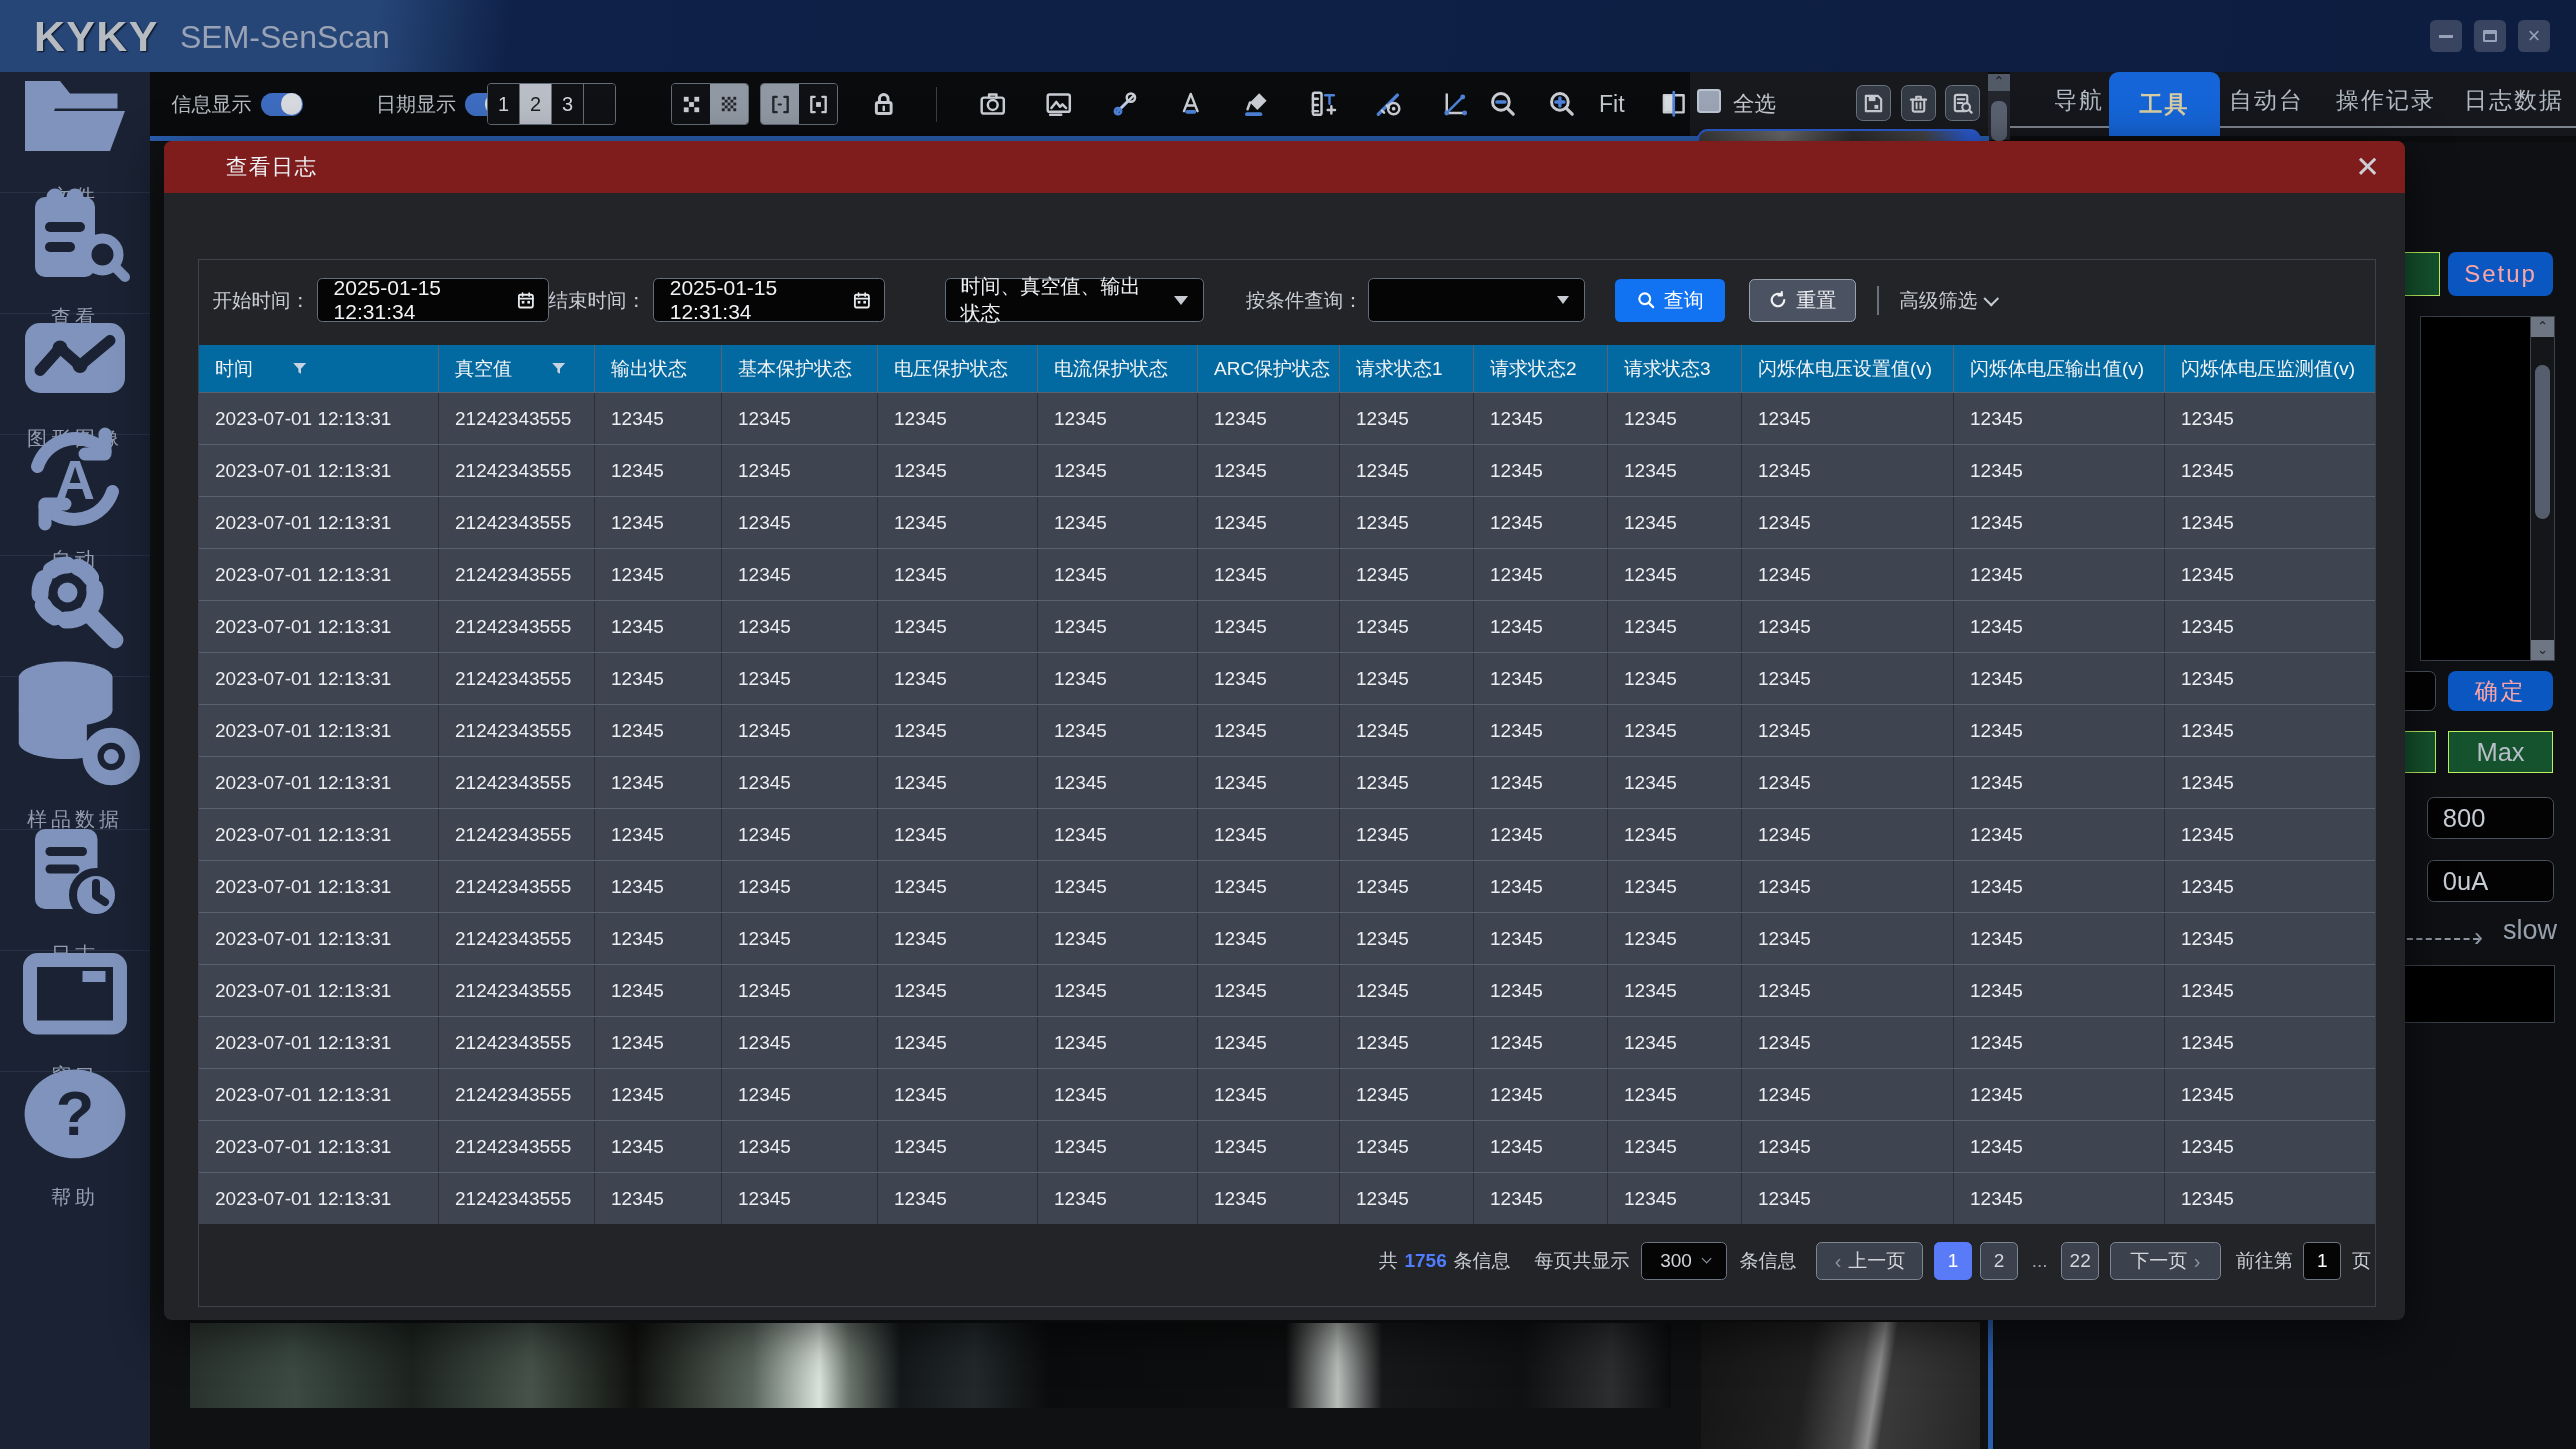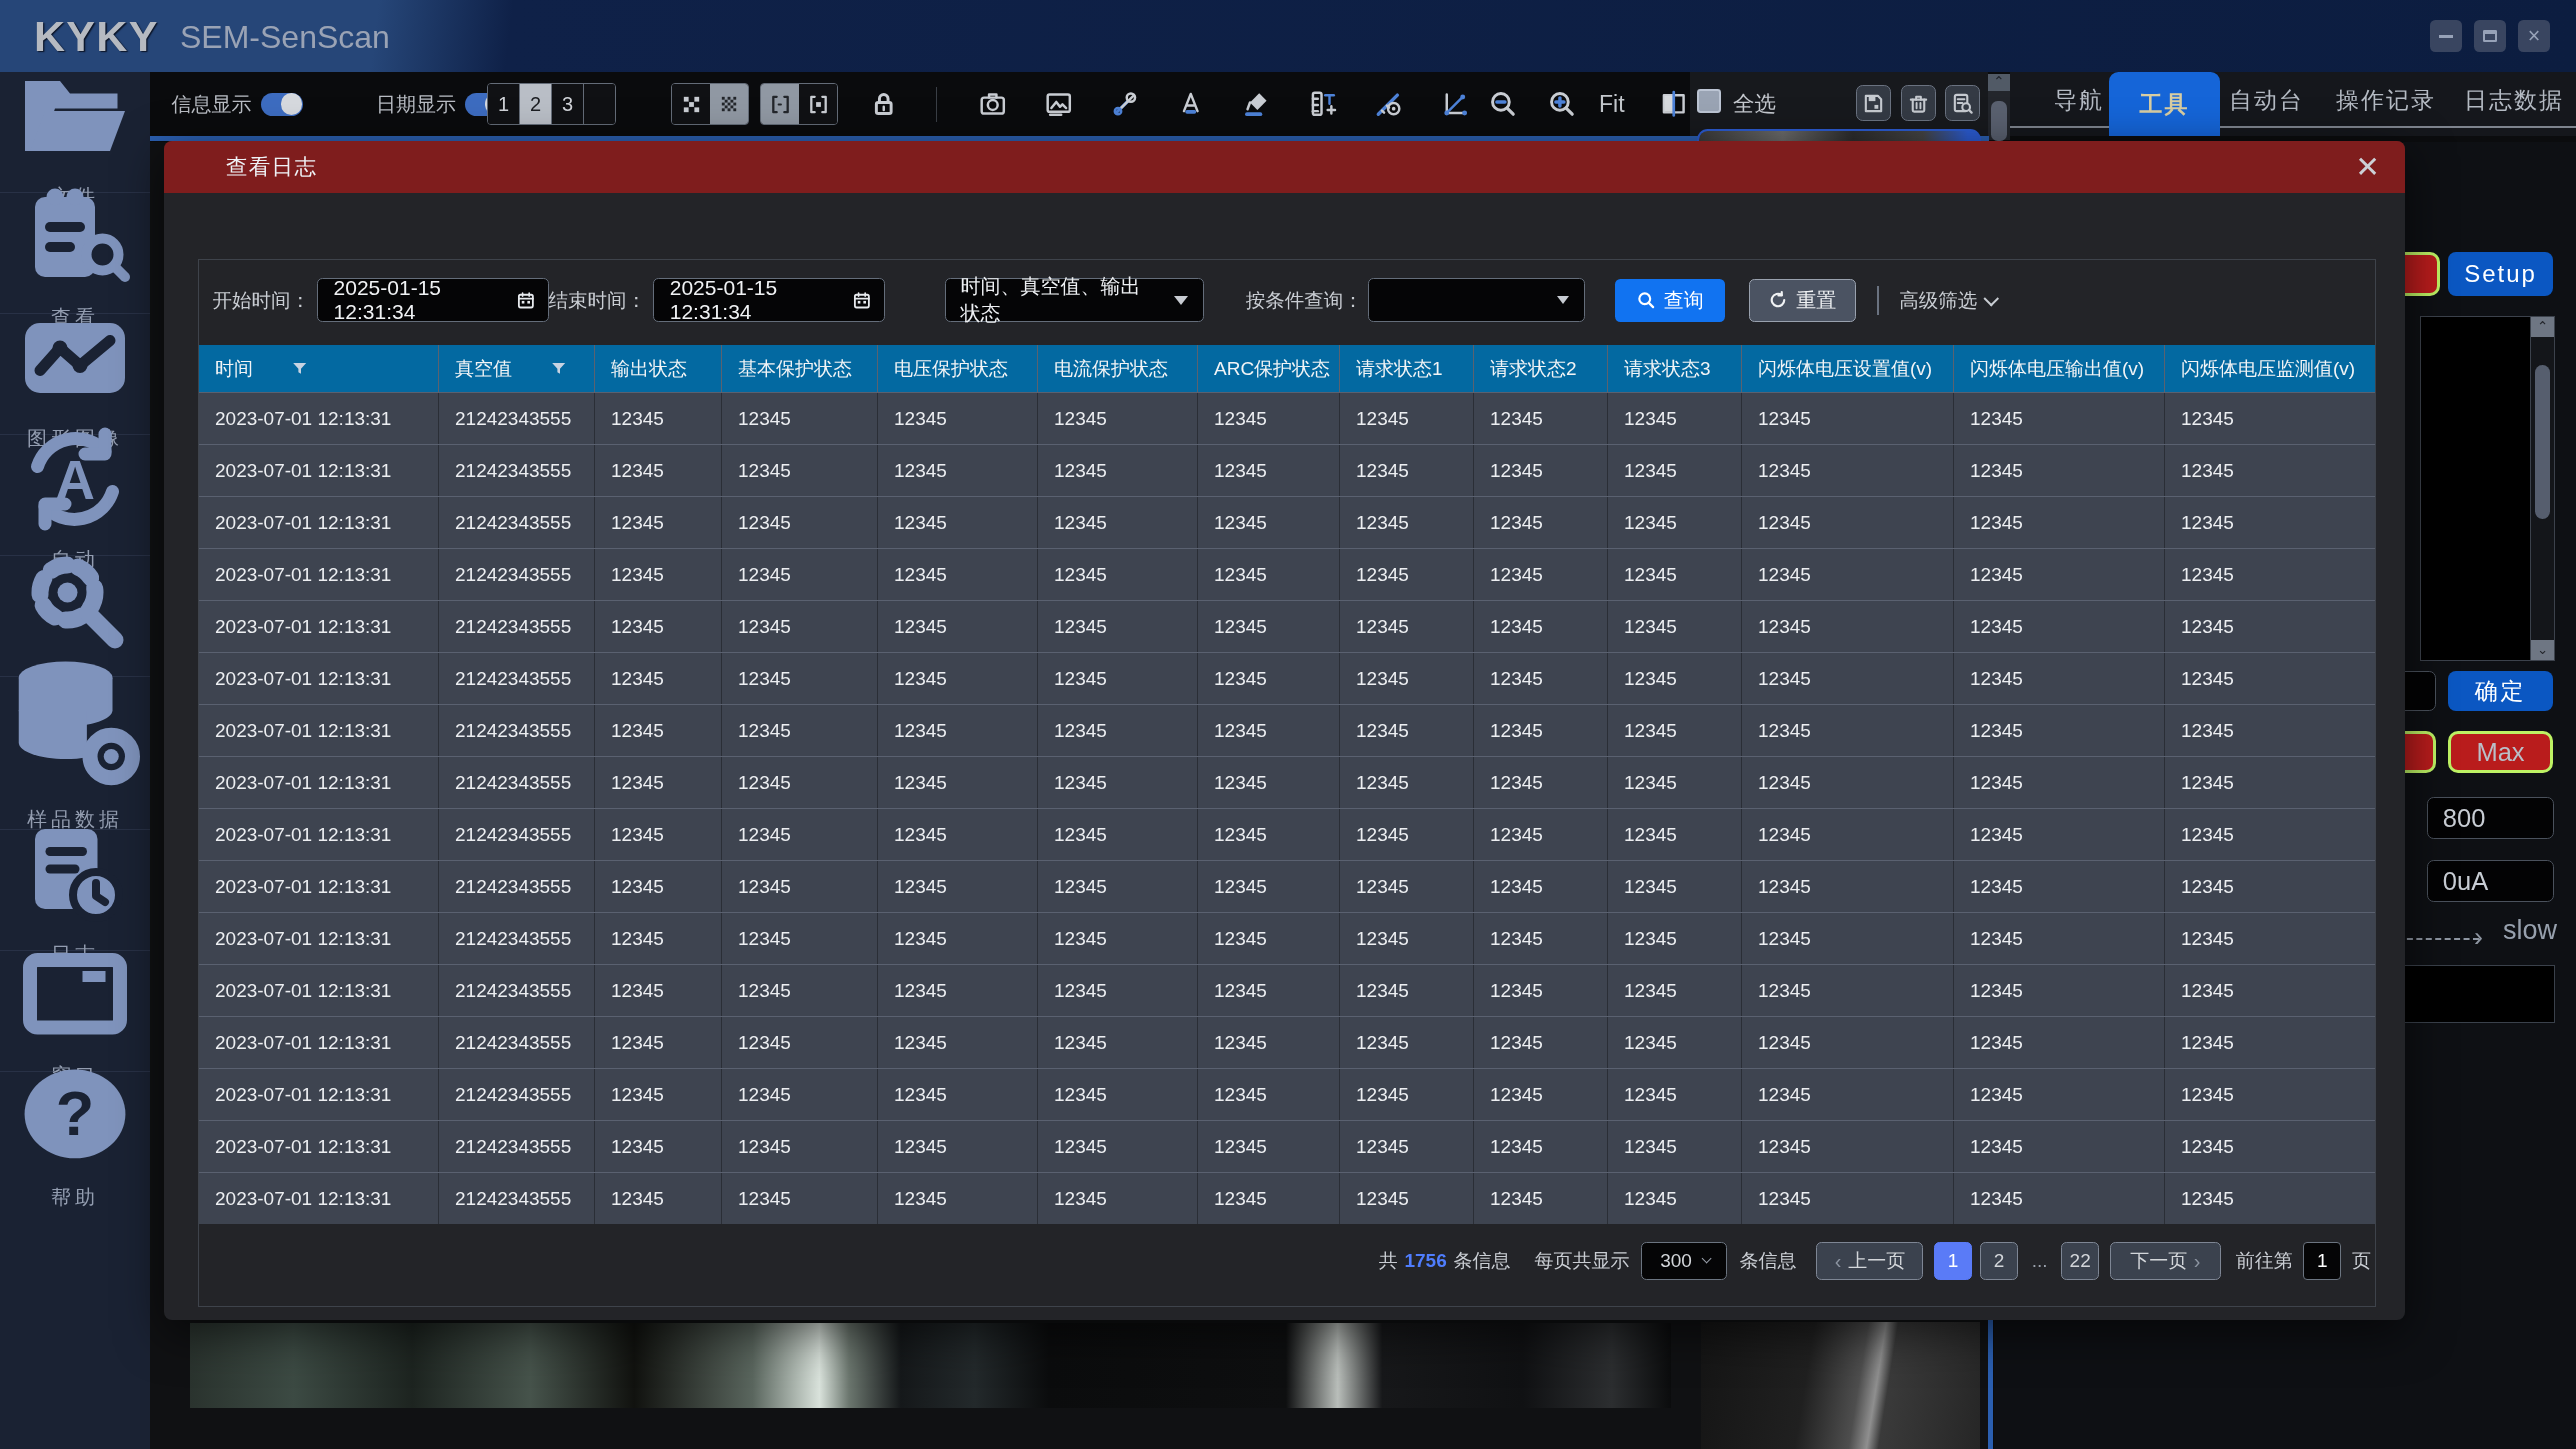--- a/index.html
+++ b/index.html
@@ -92,23 +92,23 @@
   #cam-strip { position:absolute; left:40px; top:1181px; width:1481px; height:85px;
     background:linear-gradient(90deg,#2a332e 0%,#3c4a43 7%,#1d2420 15%,#46534b 23%,#11120f 30%,
       #5a665e 38%,#d9e2db 42.5%,#6b766e 44.5%,#15181a 48%,#23292b 53%,#0b0c0d 58%,
       #0e0f10 74%,#b9beba 77.5%,#17181a 80.5%,#101113 90%,#2c2e30 96%,#0b0c0d 100%); }
   #sem-sliver { position:absolute; left:1701px; top:1322px; width:279px; height:127px;
     background:linear-gradient(99deg,#151515 0%,#202020 38%,#4e4e4e 56%,#8f8f8f 62%,#3a3a3a 66%,#262626 100%); }
   #blue-vline { position:absolute; left:1988px; top:142px; width:5.4px; height:1307px; background:#2b5fb0; }
 
   
   #right-panel { position:absolute; left:1994px; top:142px; width:582px; height:1307px; background:#0e1014; z-index:2; }
-  .rp-btn-blue { position:absolute; background:#0b57c2; border-radius:8px; color:#ffffff;
+  .rp-btn-blue { position:absolute; background:#0b57c2; border-radius:8px; color:#fca5a5;
     display:flex; align-items:center; justify-content:center; cursor:pointer; }
-  .rp-btn-ghost { position:absolute; background:#b91c1c; border:3px solid #bef264; border-radius:10px;
+  .rp-btn-ghost { position:absolute; background:#14532d; border:1px solid #bef264; border-radius:0;
     color:#b9bfc8; display:flex; align-items:center; justify-content:center; cursor:pointer; }
   .rp-input { position:absolute; background:#030304; border:1.3px solid #4a515c; border-radius:6.7px;
     color:#c8cdd4; font-size:25.5px; display:flex; align-items:center; padding-left:14.8px; }
   #rp-setup { left:454px; top:110px; width:105px; height:44px; font-size:24px; letter-spacing:2px; }
   #rp-partial-btn1 { left:394px; top:110px; width:52px; height:44px; }
   #rp-listbox { position:absolute; left:426px; top:174px; width:135px; height:345px; background:#000;
     border:1.3px solid #3c424c; }
   #rp-listbox .sb { position:absolute; right:0; top:0; width:24px; height:100%; background:#14161a; border-left:1.3px solid #3c424c; }
   #rp-listbox .sb .cap { position:absolute; left:0; width:23px; height:20px; background:#6e7683; color:#23262c;
     font-size:13.4px; text-align:center; line-height:19px; }

